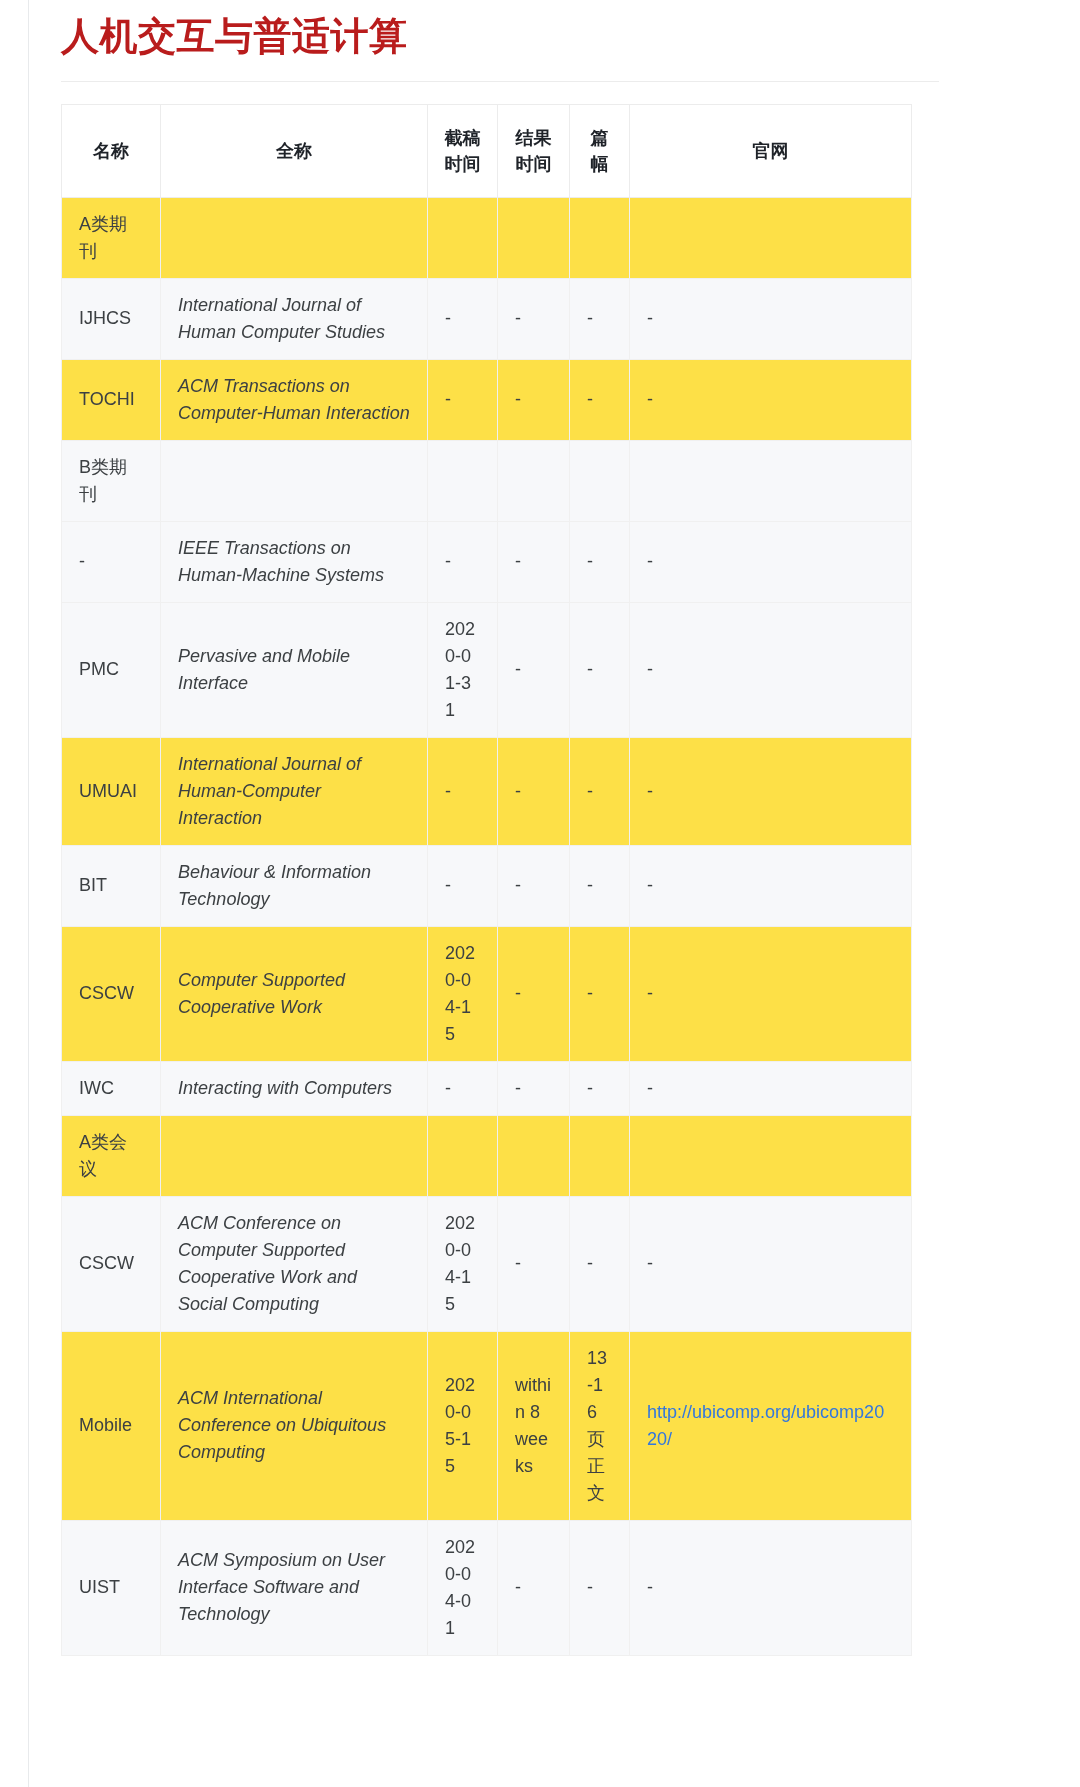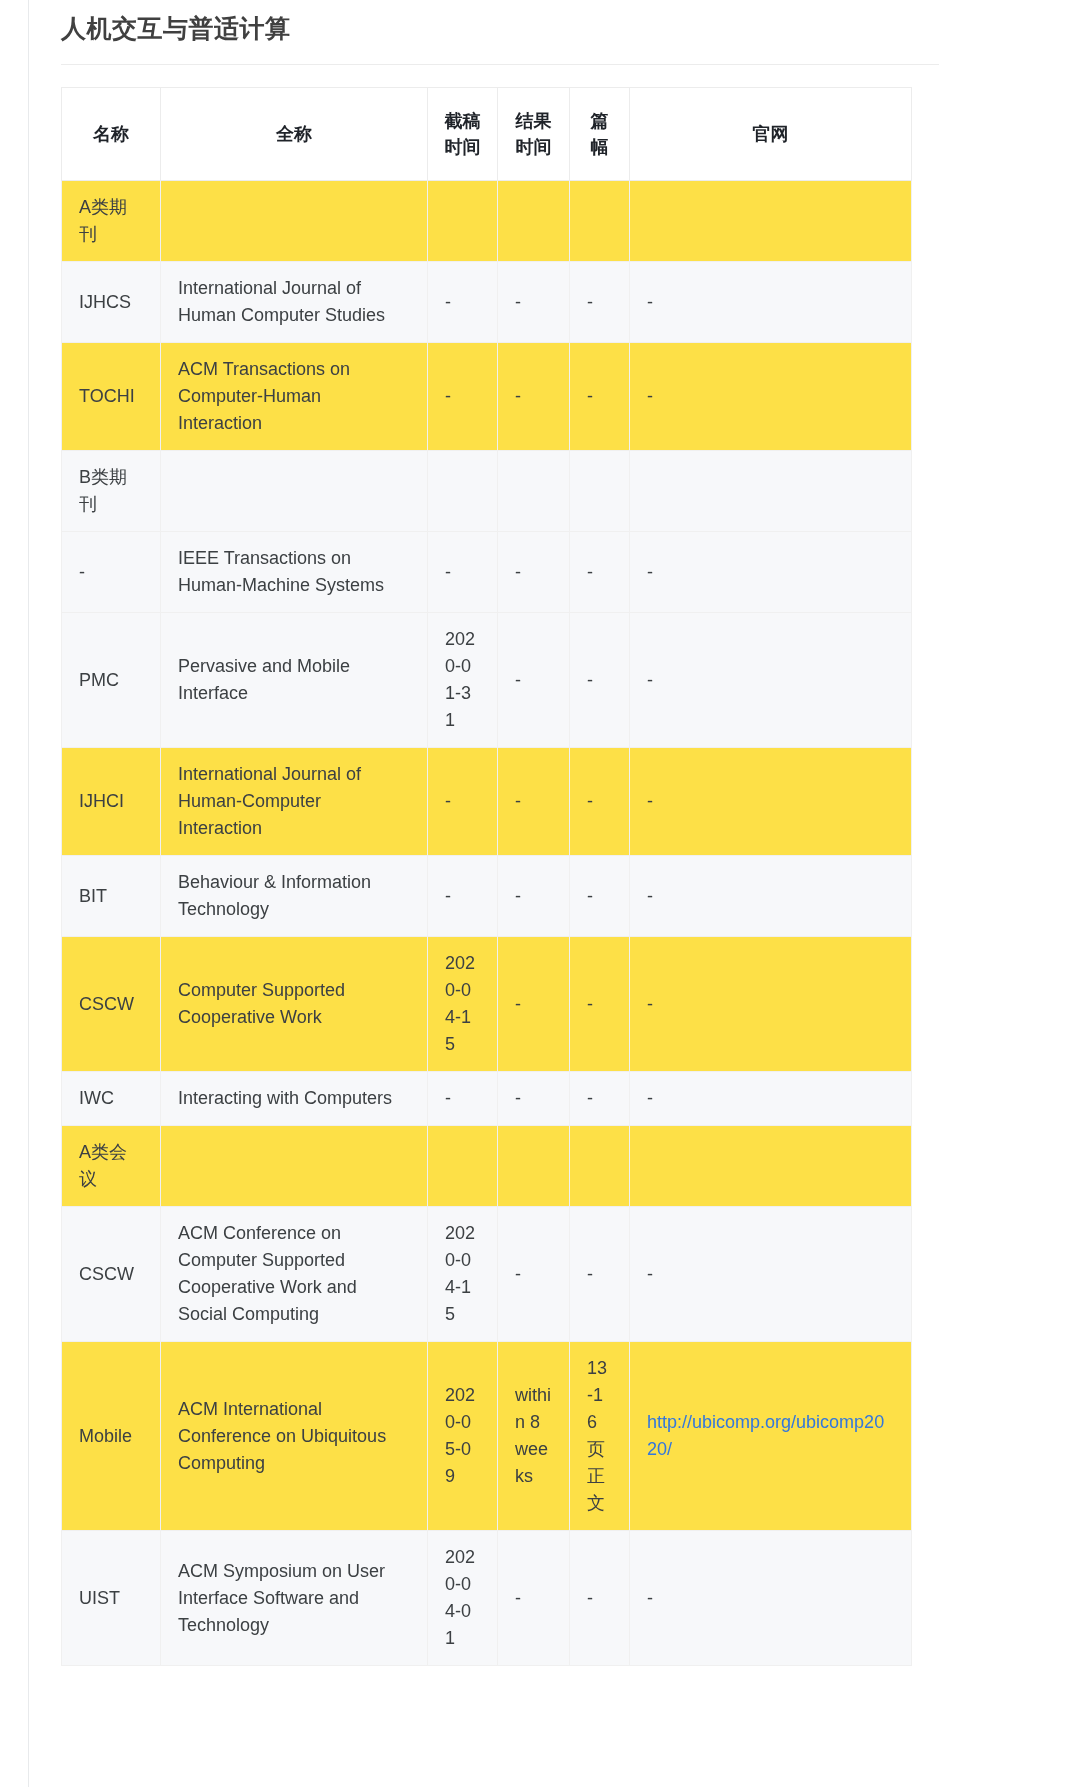--- a/index.html
+++ b/index.html
@@ -24,23 +24,23 @@
     position: absolute;
     left: 28px; top: 0; bottom: 0;
     width: 1px;
     background: #e8eaec;
   }
   .content {
     padding-left: 33px;
     padding-right: 0;
   }
   h1.page-title {
-    font-size: 25px;
+    font-size: 38px;
     font-weight: bold;
-    color: #404040;
+    color: #b91c1c;
     margin: 0;
     padding-top: 13px;
     padding-bottom: 20px;
     letter-spacing: 0.5px;
     line-height: 1.25;
   }
   .title-rule {
     height: 1px;
     background: #ececec;
     width: 878px;
@@ -78,21 +78,21 @@
     padding: 13px 17px;
     line-height: 1.5;
     vertical-align: middle;
     word-wrap: break-word;
     overflow-wrap: break-word;
   }
   table.conf-table tbody tr.alt td { background: #f7f8fa; }
   table.conf-table tbody tr.plain td { background: #fde047; }
 
   td.cell-name   { text-align: left; }
-  td.cell-full   { text-align: left; }
+  td.cell-full   { text-align: left; font-style: italic; }
   td.cell-dl, td.cell-res, td.cell-len { text-align: left; padding-left: 15px; padding-right: 6px; }
   td.cell-site   { text-align: left; padding-left: 17px; }
 
   td.cell-dl, td.cell-res, td.cell-len { word-break: break-all; }
 
   a.site-link {
     color: #3377dd;
     text-decoration: none;
     font-size: 18px;
     word-break: break-all;
@@ -174,21 +174,21 @@
           </tr>
           <tr class="alt">
             <td class="cell-name">PMC</td>
             <td class="cell-full">Pervasive and Mobile Interface</td>
             <td class="cell-dl">2020-01-31</td>
             <td class="cell-res">-</td>
             <td class="cell-len">-</td>
             <td class="cell-site">-</td>
           </tr>
           <tr class="plain">
-            <td class="cell-name">IJHCI</td>
+            <td class="cell-name">UMUAI</td>
             <td class="cell-full">International Journal of Human-Computer Interaction</td>
             <td class="cell-dl">-</td>
             <td class="cell-res">-</td>
             <td class="cell-len">-</td>
             <td class="cell-site">-</td>
           </tr>
           <tr class="alt">
             <td class="cell-name">BIT</td>
             <td class="cell-full">Behaviour &amp; Information Technology</td>
             <td class="cell-dl">-</td>
@@ -224,21 +224,21 @@
             <td class="cell-name">CSCW</td>
             <td class="cell-full">ACM Conference on Computer Supported Cooperative Work and Social Computing</td>
             <td class="cell-dl">2020-04-15</td>
             <td class="cell-res">-</td>
             <td class="cell-len">-</td>
             <td class="cell-site">-</td>
           </tr>
           <tr class="plain">
             <td class="cell-name">Mobile</td>
             <td class="cell-full">ACM International Conference on Ubiquitous Computing</td>
-            <td class="cell-dl">2020-05-09</td>
+            <td class="cell-dl">2020-05-15</td>
             <td class="cell-res">within 8 weeks</td>
             <td class="cell-len">13-16 页正文</td>
             <td class="cell-site"><a class="site-link" href="#" style="color: rgb(51, 119, 221);">http://ubicomp.org/ubicomp2020/</a></td>
           </tr>
           <tr class="alt">
             <td class="cell-name">UIST</td>
             <td class="cell-full">ACM Symposium on User Interface Software and Technology</td>
             <td class="cell-dl">2020-04-01</td>
             <td class="cell-res">-</td>
             <td class="cell-len">-</td>

